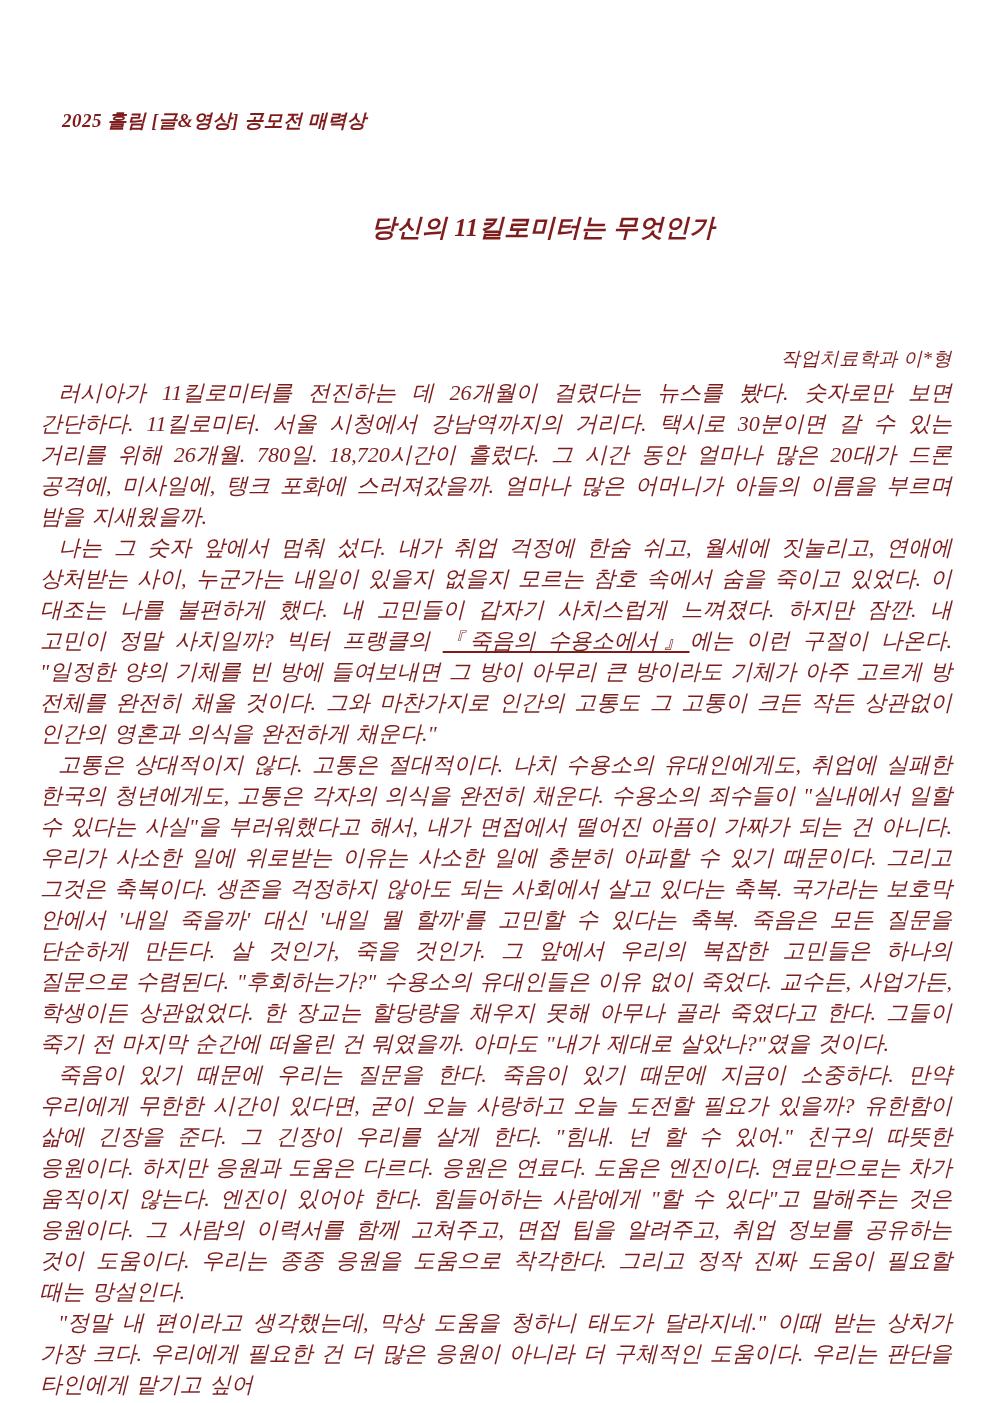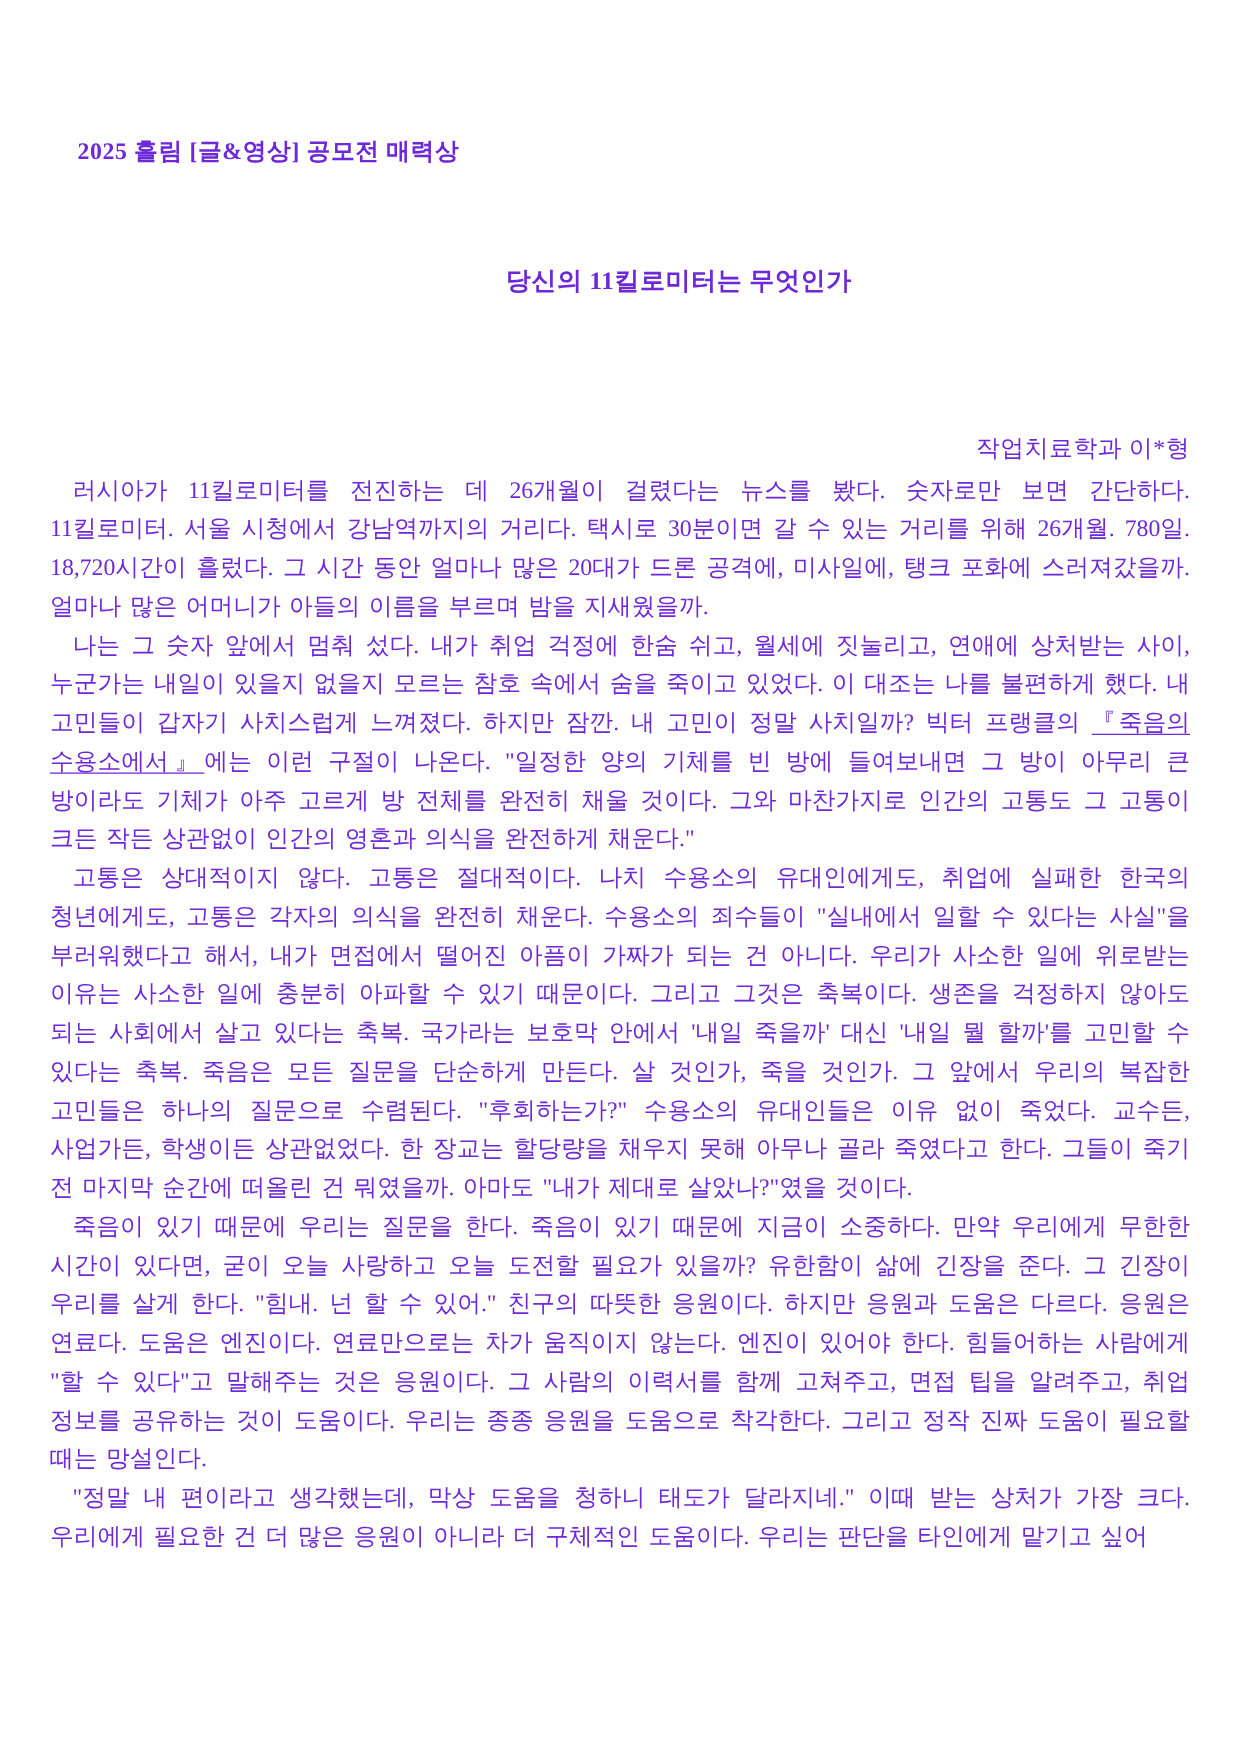--- a/index.html
+++ b/index.html
@@ -7,56 +7,57 @@
     padding: 0;
     background: #ffffff;
   }
   .page {
     position: relative;
     width: 992px;
     height: 1403px;
     background: #ffffff;
     overflow: hidden;
     font-family: "Liberation Serif", "DejaVu Serif", serif;
-    color: #6d28d9;
+    color: #7f1d1d;
+    font-style: italic;
   }
   .doc-header {
     position: absolute;
     left: 62px;
     top: 108px;
     font-size: 19px;
     font-weight: bold;
     letter-spacing: 0.5px;
     white-space: nowrap;
   }
   .doc-title {
     position: absolute;
     left: 94px;
     right: 0;
     top: 211px;
     margin: 0;
     text-align: center;
-    font-size: 20px;
+    font-size: 25px;
     font-weight: bold;
     letter-spacing: 0.5px;
   }
   .doc-author {
     position: absolute;
     right: 40px;
     top: 318px;
     font-size: 19px;
     letter-spacing: 0.5px;
     margin-top: 28px;
   }
   .essay-body {
     position: absolute;
     left: 40px;
     right: 40px;
     top: 377px;
-    font-size: 19px;
+    font-size: 22px;
     line-height: 31px;
     text-align: justify;
     word-spacing: 2px;
     word-break: keep-all;
     overflow-wrap: break-word;
   }
   .essay-body p {
     margin: 0;
     padding: 0;
     text-indent: 18px;

